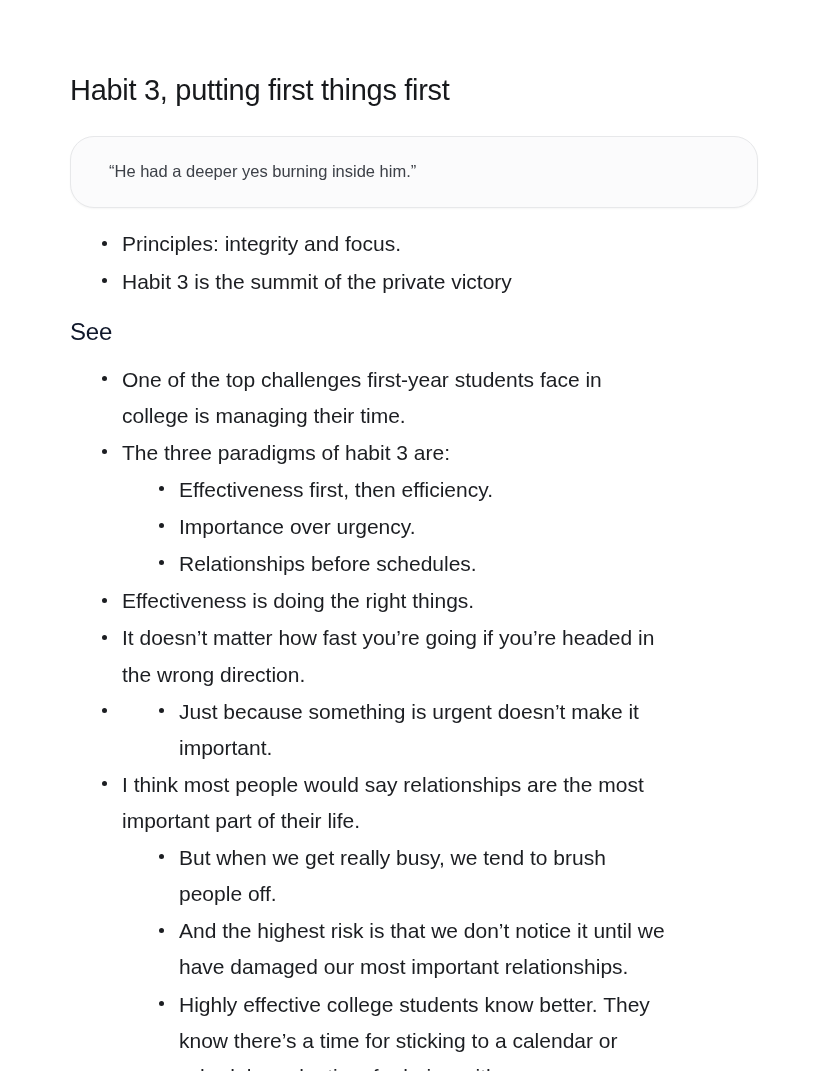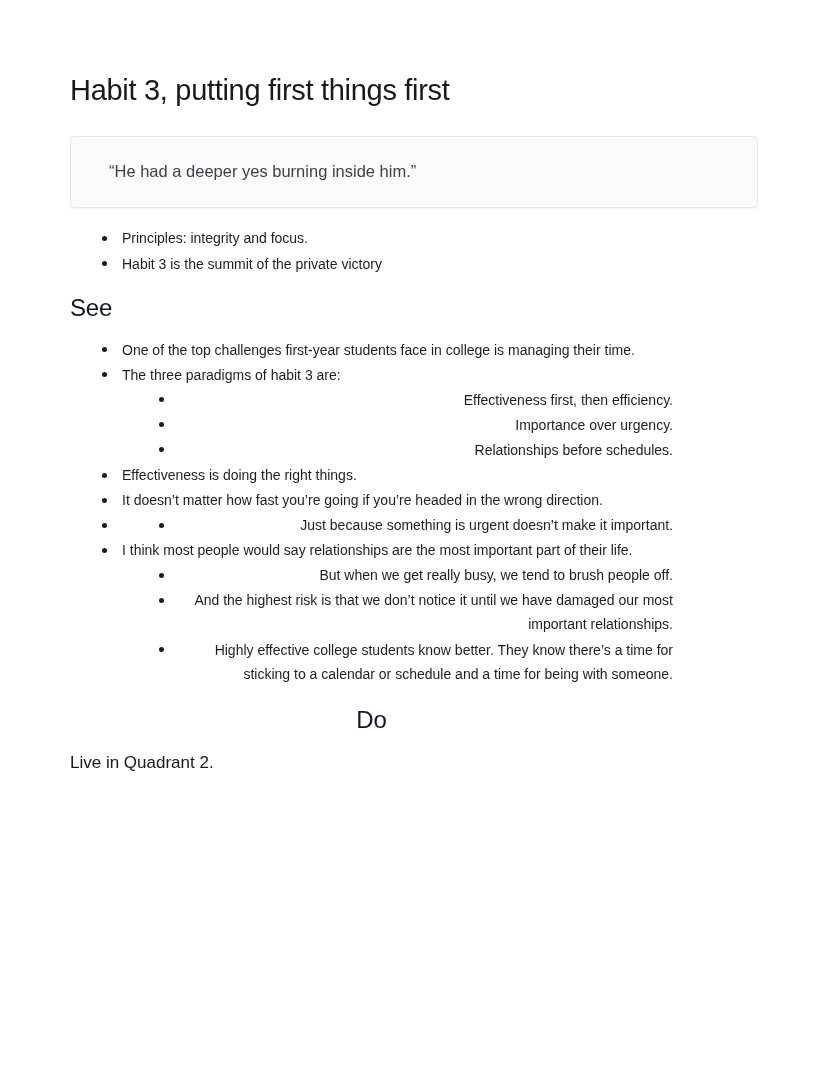--- a/index.html
+++ b/index.html
@@ -27,57 +27,56 @@
     letter-spacing: -0.3px;
     line-height: 1.3;
     margin: 0 0 26px 0;
     color: #17191c;
   }
   .callout {
     box-sizing: border-box;
     width: 688px;
     margin: 0 0 18px 0;
     border: 1px solid #e7e8ea;
-    border-radius: 4px;
+    border-radius: 24px;
     background: #fbfbfc;
     padding: 22px 26px 24px 38px;
     box-shadow: 0 1px 2px rgba(16,17,20,0.04);
   }
   .callout-text {
     font-size: 16.5px;
     line-height: 1.5;
     color: #3d4148;
     margin: 0;
   }
   ul {
     margin: 0;
     padding: 0 0 0 30px;
     list-style: none;
   }
   li {
     position: relative;
-    font-size: 14px;
+    font-size: 21px;
     line-height: 1.72;
     color: #1c1e22;
     padding-left: 22px;
     margin: 0 0 1px 0;
   }
   li > .bullet {
     position: absolute;
     left: 2px;
     top: 0.68em;
     width: 5px;
     height: 5px;
     border-radius: 50%;
     background: #1c1e22;
   }
   ul ul {
     padding-left: 35px;
     margin-top: 1px;
-    text-align: right;
   }
   .section-heading {
     font-size: 24px;
     font-weight: 400;
     letter-spacing: -0.2px;
     color: #0f172a;
     margin: 18px 0 16px 0;
   }
   .section-heading.tight-top {
     margin-top: 20px;

